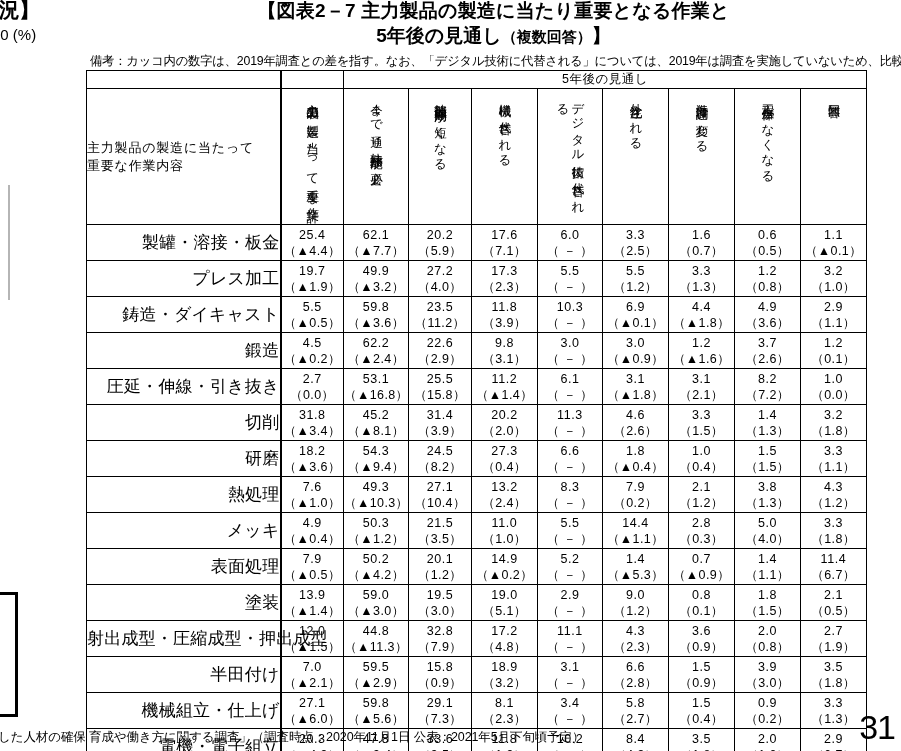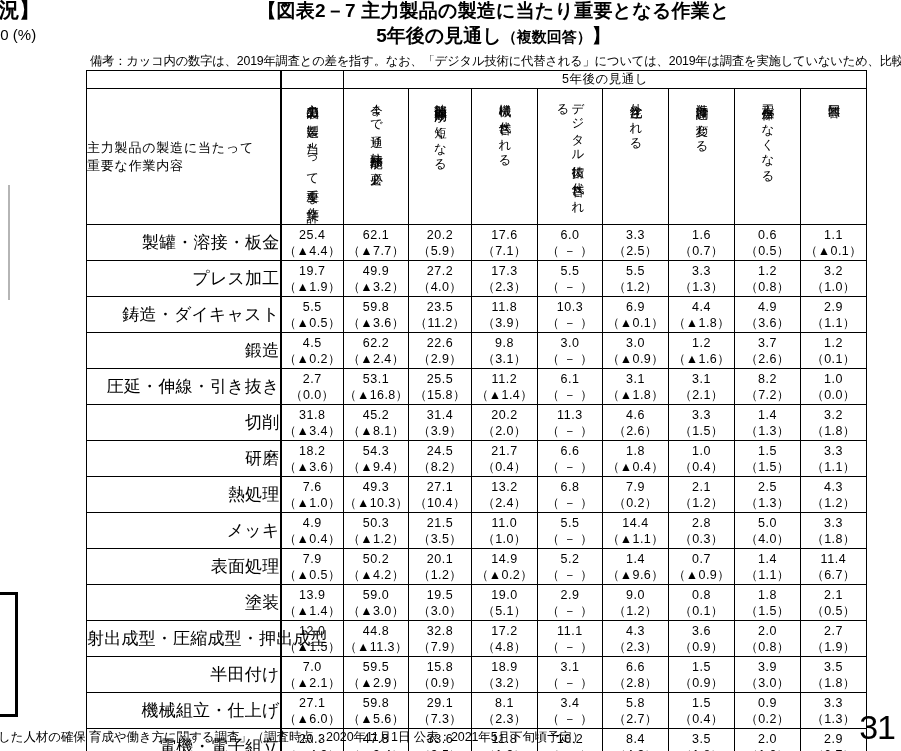--- a/index.html
+++ b/index.html
@@ -472,21 +472,21 @@
           </td>
           <td class="num">
             <span class="v">54.3</span>
             <span class="d">（▲9.4）</span>
           </td>
           <td class="num">
             <span class="v">24.5</span>
             <span class="d">（8.2）</span>
           </td>
           <td class="num">
-            <span class="v">21.7</span>
+            <span class="v">27.3</span>
             <span class="d">（0.4）</span>
           </td>
           <td class="num">
             <span class="v">6.6</span>
             <span class="d">（ － ）</span>
           </td>
           <td class="num">
             <span class="v">1.8</span>
             <span class="d">（▲0.4）</span>
           </td>
@@ -515,33 +515,33 @@
           </td>
           <td class="num">
             <span class="v">27.1</span>
             <span class="d">（10.4）</span>
           </td>
           <td class="num">
             <span class="v">13.2</span>
             <span class="d">（2.4）</span>
           </td>
           <td class="num">
-            <span class="v">6.8</span>
+            <span class="v">8.3</span>
             <span class="d">（ － ）</span>
           </td>
           <td class="num">
             <span class="v">7.9</span>
             <span class="d">（0.2）</span>
           </td>
           <td class="num">
             <span class="v">2.1</span>
             <span class="d">（1.2）</span>
           </td>
           <td class="num">
-            <span class="v">2.5</span>
+            <span class="v">3.8</span>
             <span class="d">（1.3）</span>
           </td>
           <td class="num">
             <span class="v">4.3</span>
             <span class="d">（1.2）</span>
           </td>
         </tr>
         <tr>
           <td class="rowlabel sep-right">メッキ</td>
           <td class="num">
@@ -598,21 +598,21 @@
           <td class="num">
             <span class="v">14.9</span>
             <span class="d">（▲0.2）</span>
           </td>
           <td class="num">
             <span class="v">5.2</span>
             <span class="d">（ － ）</span>
           </td>
           <td class="num">
             <span class="v">1.4</span>
-            <span class="d">（▲9.6）</span>
+            <span class="d">（▲5.3）</span>
           </td>
           <td class="num">
             <span class="v">0.7</span>
             <span class="d">（▲0.9）</span>
           </td>
           <td class="num">
             <span class="v">1.4</span>
             <span class="d">（1.1）</span>
           </td>
           <td class="num">

